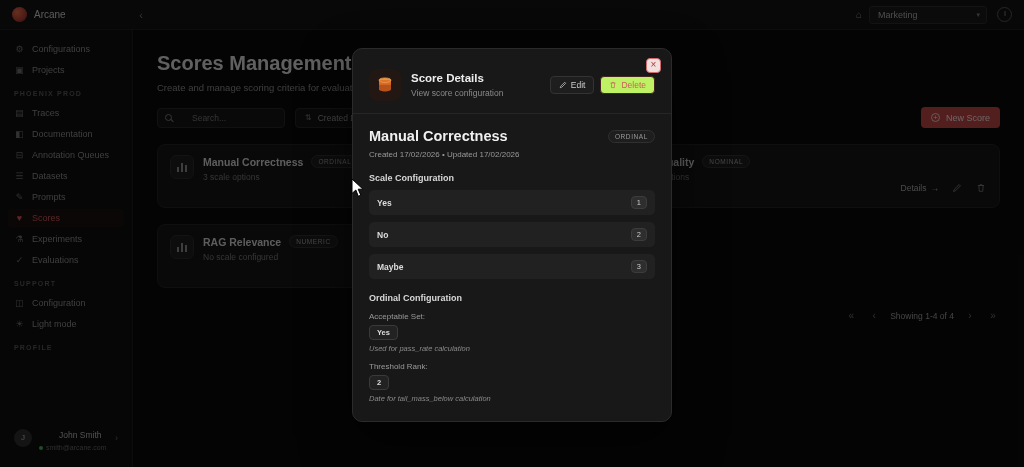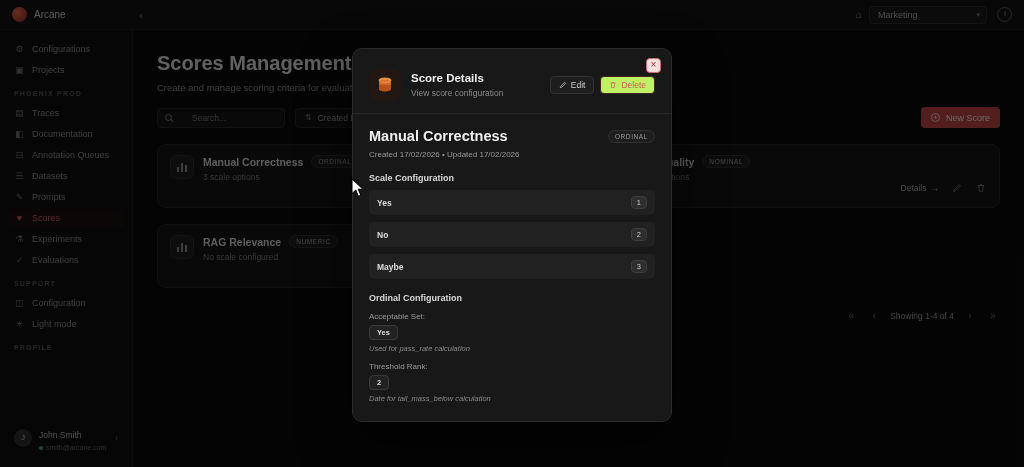--- a/index.html
+++ b/index.html
@@ -34,21 +34,21 @@
     font-size:9px; color:#8b8b8b; margin-bottom:3px; cursor:pointer; white-space:nowrap; }
   .side-item .ic { width:11px; text-align:center; font-size:9px; color:#6e6e6e; }
   .side-item.active { color:#c75454; background:rgba(200,70,70,0.08); }
   .side-item.active .ic { color:#c75454; }
   .side-section { font-size:7px; letter-spacing:1.2px; color:#575757; margin:11px 6px 7px;
     font-weight:bold; }
   .profile { position:absolute; bottom:10px; left:8px; right:8px; display:flex;
     align-items:center; gap:7px; padding:6px; cursor:pointer; }
   .avatar { width:18px; height:18px; border-radius:50%; background:#2e2e2e; color:#bbb;
     font-size:8px; display:flex; align-items:center; justify-content:center; flex:none; }
-  .profile-name { font-size:8.5px; color:#b5b5b5; }
+  .profile-name { font-size:8.5px; color:#b5b5b5;margin-left:20px; }
   .profile-email { font-size:7px; color:#666; display:flex; align-items:center; gap:3px;
     margin-top:2px; }
   .online-dot { width:4px; height:4px; border-radius:50%; background:#3fae5a; flex:none; }
   .profile-chev { margin-left:auto; color:#666; font-size:9px; }
   
   .main { position:absolute; left:133px; top:30px; right:0; bottom:0; padding:22px 24px; }
   .page-title { font-size:20px; font-weight:bold; color:#d6d6d6; }
   .page-sub { font-size:9.5px; color:#8a8a8a; margin-top:7px; }
   .toolbar { display:flex; align-items:center; margin-top:14px; gap:10px; }
   .search-box { width:128px; height:20px; background:#151515; border:1px solid #262626;

